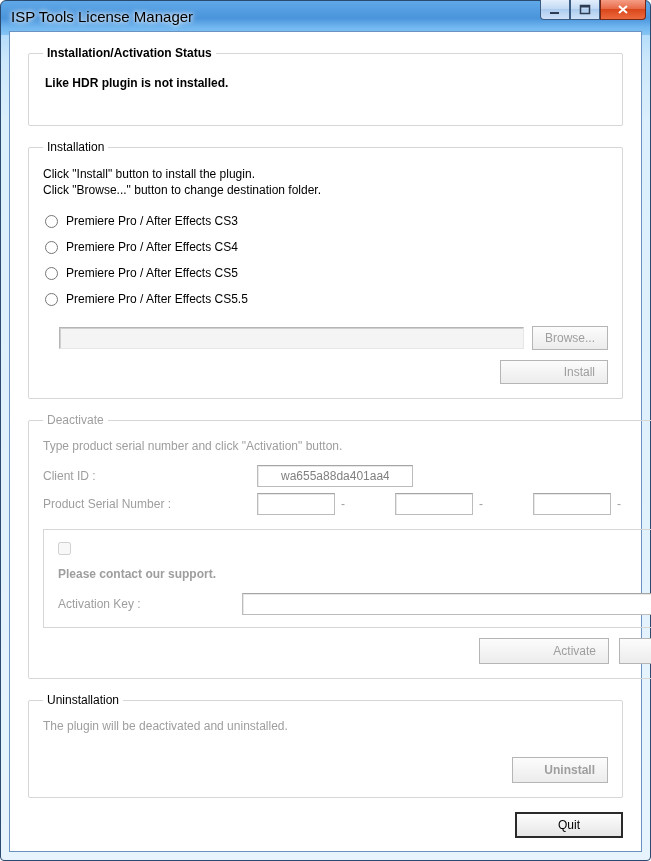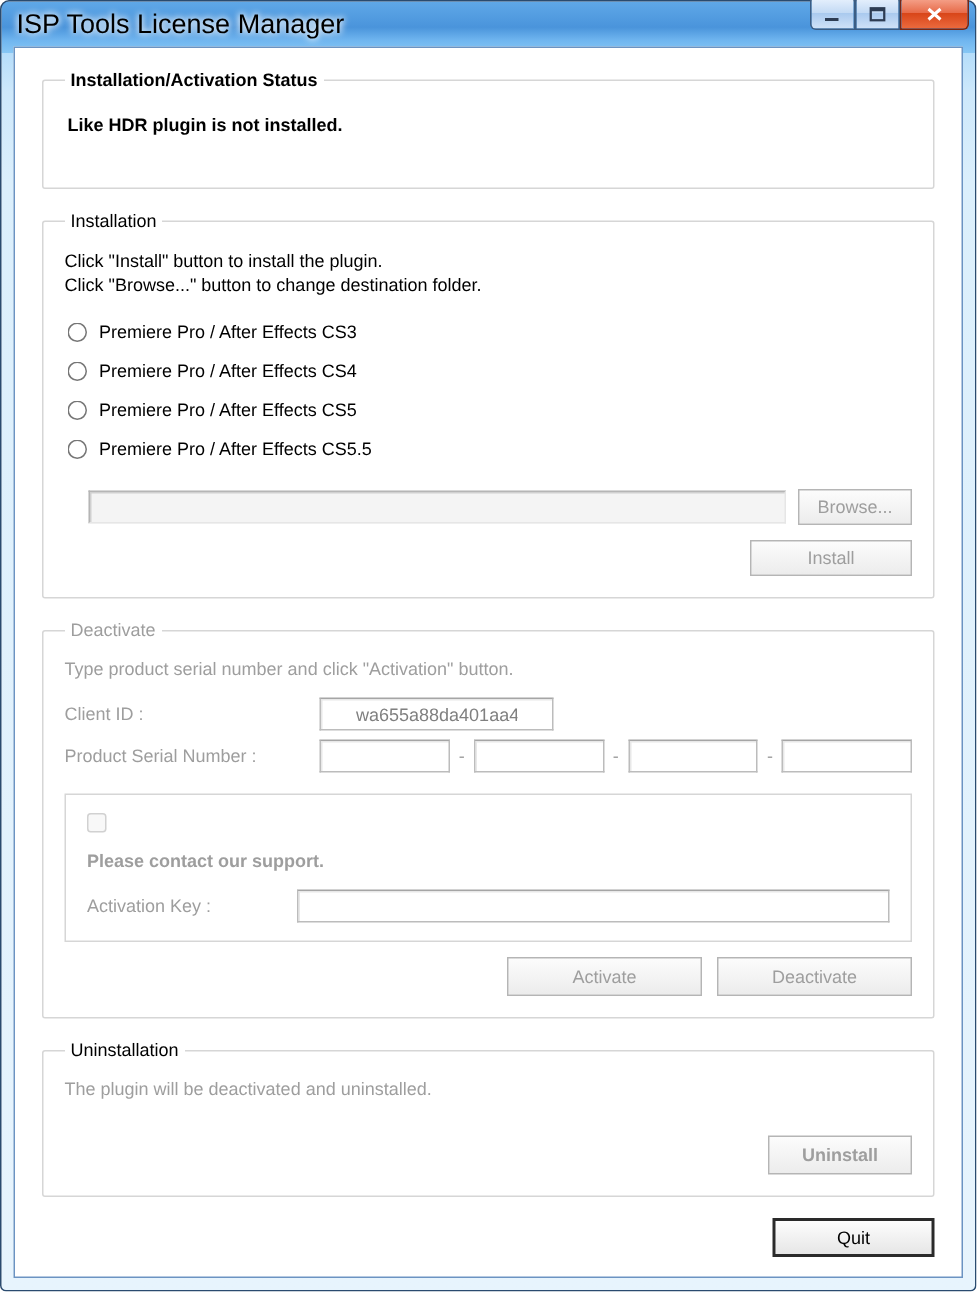--- a/index.html
+++ b/index.html
@@ -21,21 +21,21 @@
   }
   .titlebar {
     height: 30px;
     display: flex;
     align-items: center;
     padding: 0 6px;
     position: relative;
   }
   .title-text {
     color: #000;
-    font-size: 18px;
+    font-size: 15px;
     padding-left: 4px;
     flex: 1;
     text-shadow: 0 0 4px #fff, 0 0 6px #fff;
   }
   .win-buttons {
     position: absolute;
     top: -1px; right: 4px;
     display: flex;
     gap: 0;
   }
@@ -111,38 +111,38 @@
     border: 1px solid #b5b5b5;
     background: linear-gradient(to bottom, #fcfcfc, #ececec);
     font-family: inherit; font-size: 12px;
     text-align: center;
   }
   .btn.wide { width: 108px; }
   .btn-row-right {
     display: flex; justify-content: flex-end; gap: 10px;
     margin-top: 10px;
   }
-  .btn[disabled], .disabled-text { color: #9e9e9e; }
+  .btn[disabled], .disabled-text { color: #9e9e9e; text-align: right; }
   .form-row {
     display: flex; align-items: center;
     margin: 6px 0;
   }
   .form-row .label {
     width: 170px;
     color: #9e9e9e;
   }
   .text-field {
     height: 22px;
     border: 1px solid #bcbcbc;
     border-top-color: #a5a5a5;
     background: #fff;
     box-shadow: inset 1px 1px 0 #e8e8e8;
     padding: 2px 23px;
     color: #808080;
-    font-family: inherit; font-size: 12px;
+    font-family: inherit; font-size: 12px; margin-left: 44px;
   }
   .client-id { width: 156px; text-align: center; }
   .serial-group {
     display: flex; align-items: center; gap: 4px;
     flex: 1;
   }
   .serial-group .text-field { width: 78px; flex: 1; }
   .serial-group .dash { color: #9e9e9e; padding: 0 2px; }
   .offline-box {
     border: 1px solid #d6d6d6;

